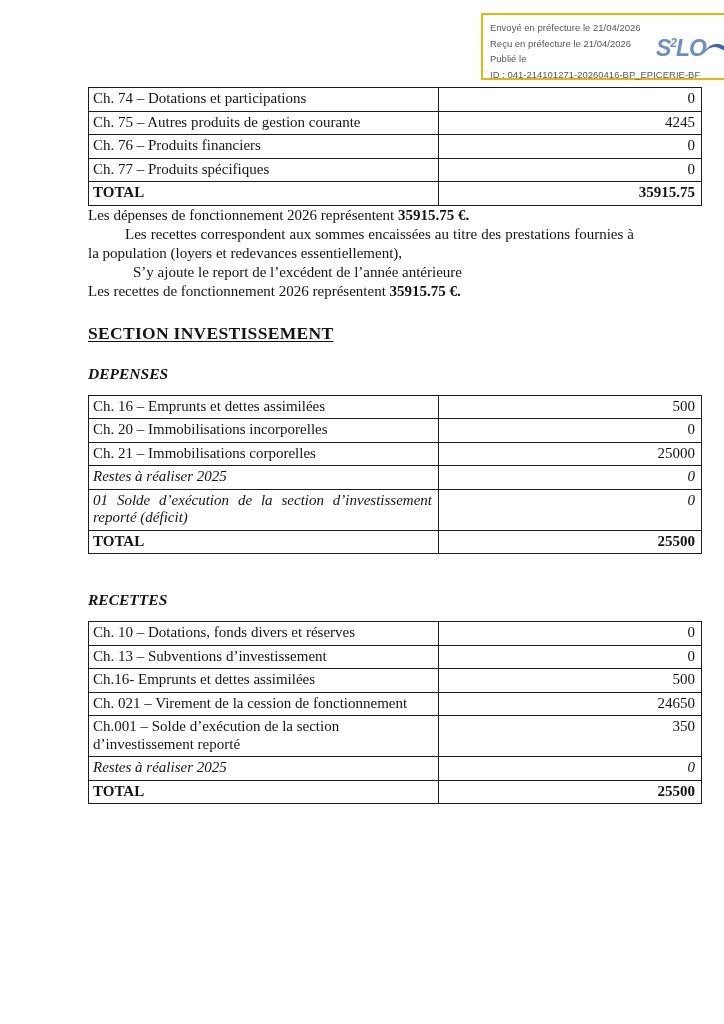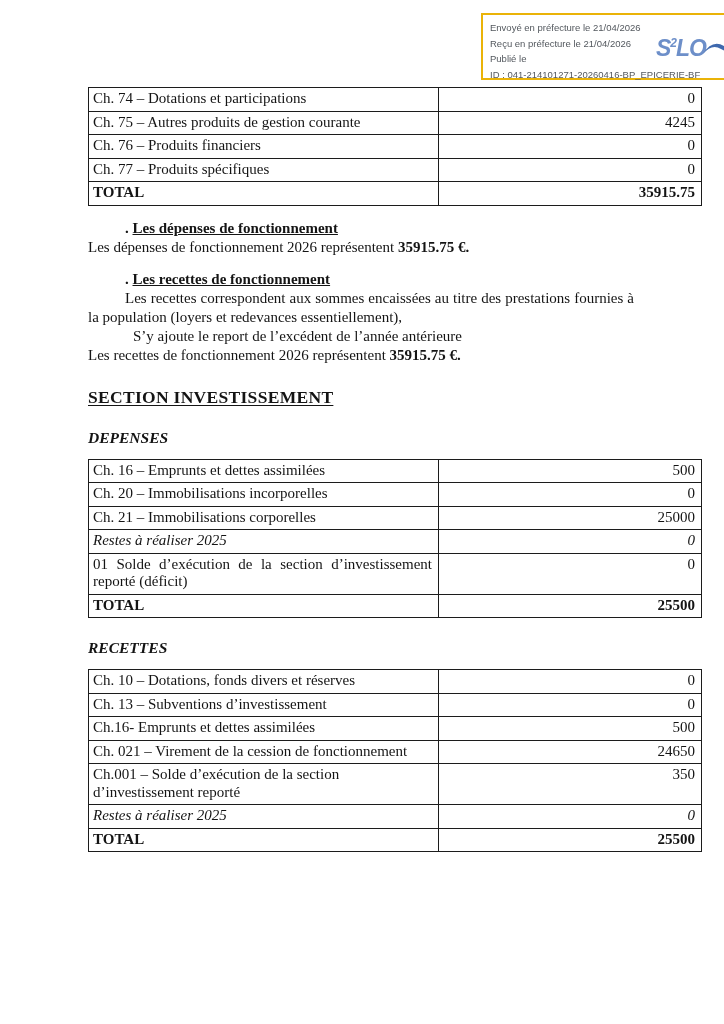--- a/index.html
+++ b/index.html
@@ -46,21 +46,21 @@
   table.budget td {
     border: 1.5px solid #1c1c1c;
     line-height: 17.5px;
     padding: 2px 6px 3px 4px;
     vertical-align: top;
   }
   td.label-cell { width: 350px; }
   td.value-cell { text-align: right; }
   tr.bold td { font-weight: bold; }
   tr.italic td { font-style: italic; }
-  tr.italic-justify td { }
+  tr.italic-justify td { font-style: italic; }
   tr.italic-justify td.label-cell { text-align: justify; }
 
   .para { margin: 0; font-size: 15px; line-height: 19px; }
   .indent { text-indent: 37px; }
   .justify { text-align: justify; }
   .mt-intro { margin-top: 25px; }
   .heading-line {
     margin: 13px 0 0; padding-left: 37px;
     font-size: 15px; line-height: 19px; font-weight: bold;
   }
@@ -69,21 +69,21 @@
   .section-heading {
     margin: 22px 0 0; font-size: 17.5px; font-weight: bold;
     letter-spacing: 0.3px; text-decoration: underline;
     text-underline-offset: 2px; line-height: 21px;
   }
   .sub-label {
     margin: 20px 0 0; font-size: 15.5px; font-weight: bold;
     font-style: italic; line-height: 19px;
   }
   .mt-table { margin-top: 12px; }
-  .mt-rec { margin-top: 20px; }
+  .mt-rec { margin-top: 36px; }
 </style>
 </head>
 <body>
 
 <div class="stamp">
   <div class="stamp-line">Envoyé en préfecture le 21/04/2026</div>
   <div class="stamp-line">Reçu en préfecture le 21/04/2026</div>
   <div class="stamp-line">Publié le</div>
   <div class="stamp-line">ID : 041-214101271-20260416-BP_EPICERIE-BF</div>
   <div class="logo">
@@ -115,24 +115,22 @@
           <td class="value-cell">0</td>
         </tr>
         <tr class="bold">
           <td class="label-cell">TOTAL</td>
           <td class="value-cell">35915.75</td>
         </tr>
       </tbody>
     </table>
 
 
-  <p class="heading-line"><span>. </span><span class="hl">Les dépenses de fonctionnement</span></p>
   <p class="para"><span>Les dépenses de fonctionnement 2026 représentent </span><b>35915.75 €.</b></p>
 
-  <p class="heading-line"><span>. </span><span class="hl">Les recettes de fonctionnement</span></p>
   <p class="para indent justify">Les recettes correspondent aux sommes encaissées au titre des prestations fournies à la population (loyers et redevances essentiellement),</p>
   <p class="para report-line">S’y ajoute le report de l’excédent de l’année antérieure</p>
   <p class="para"><span>Les recettes de fonctionnement 2026 représentent </span><b>35915.75 €.</b></p>
 
   <h1 class="section-heading">SECTION INVESTISSEMENT</h1>
 
   <h2 class="sub-label">DEPENSES</h2>
   <table class="budget mt-table">
       <tbody>
         <tr>

